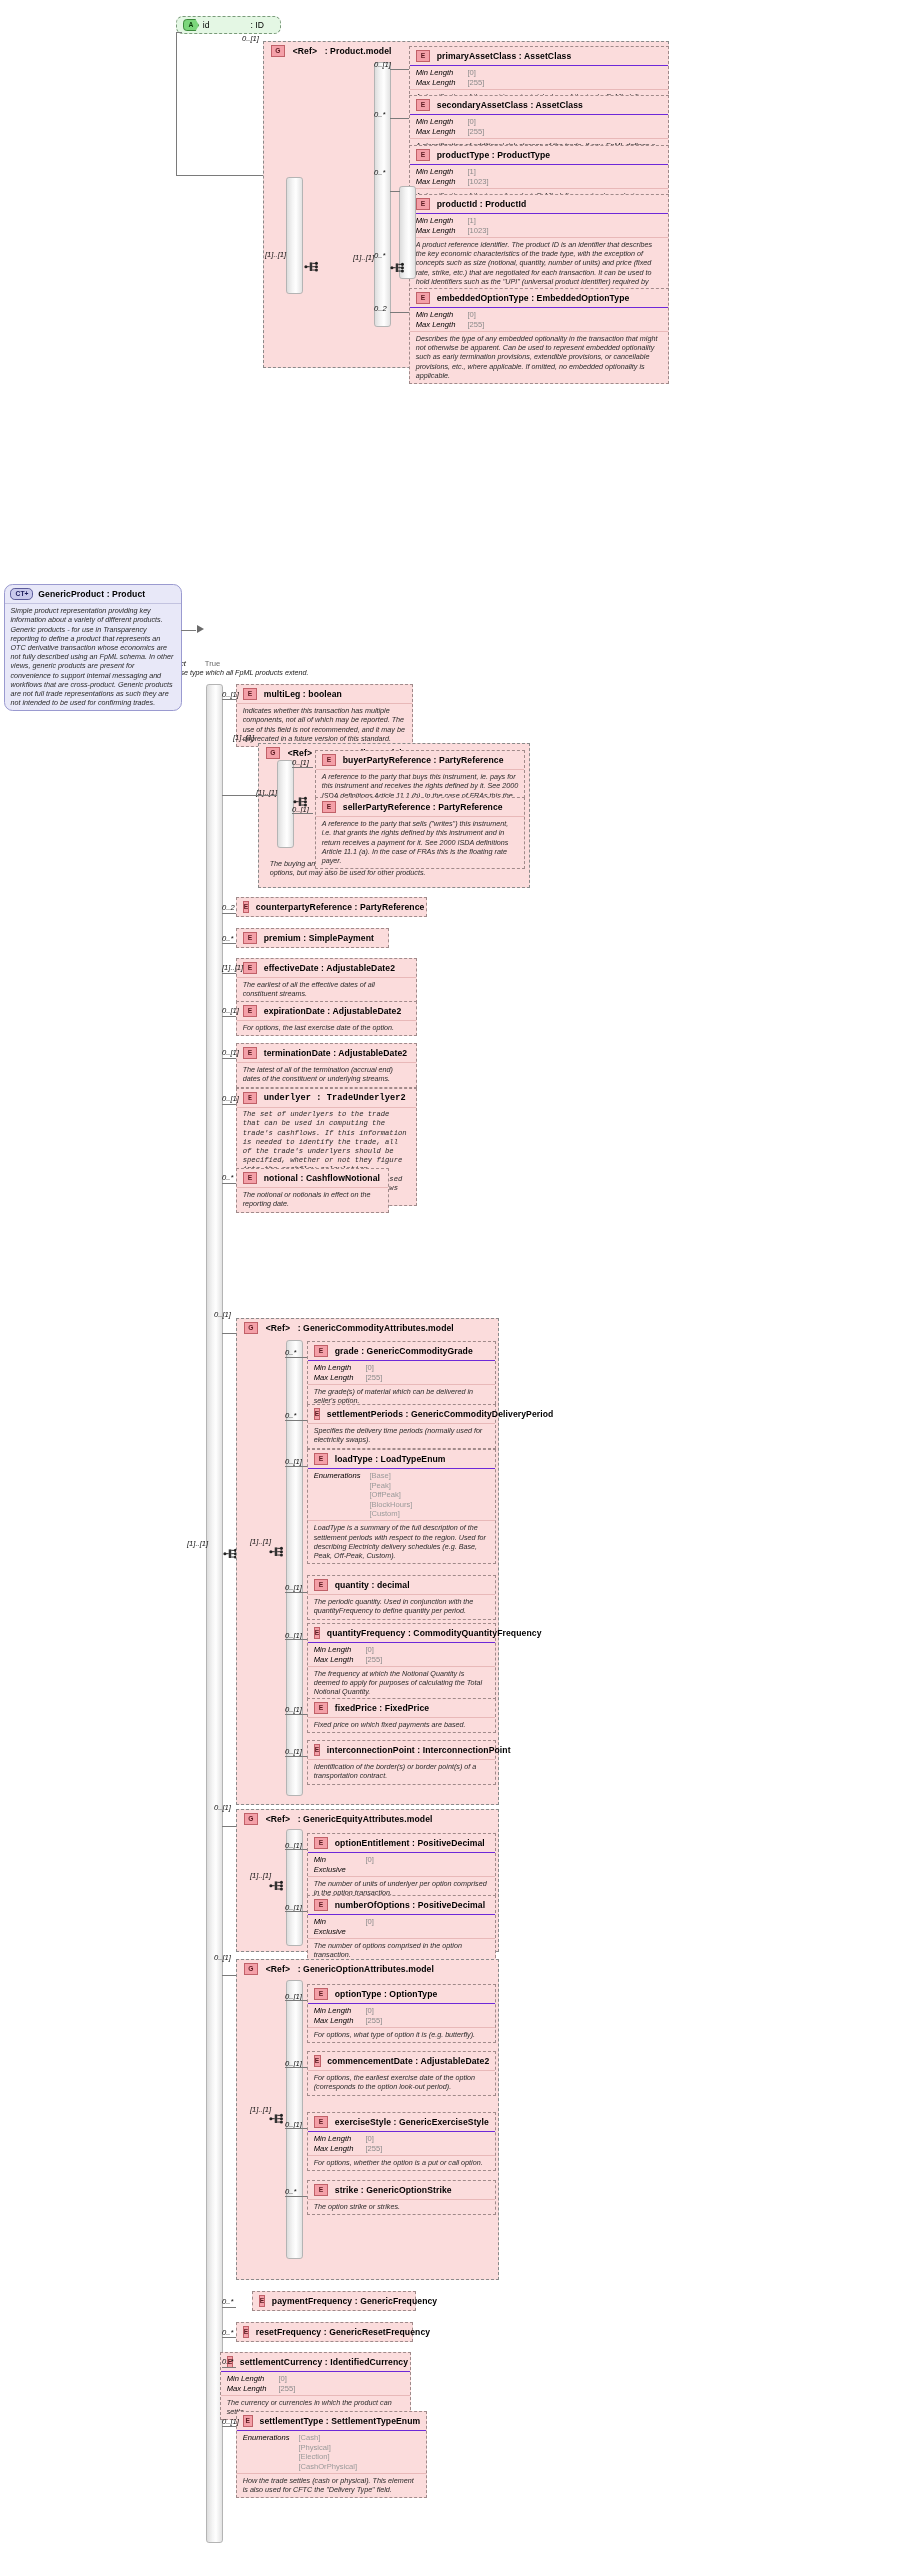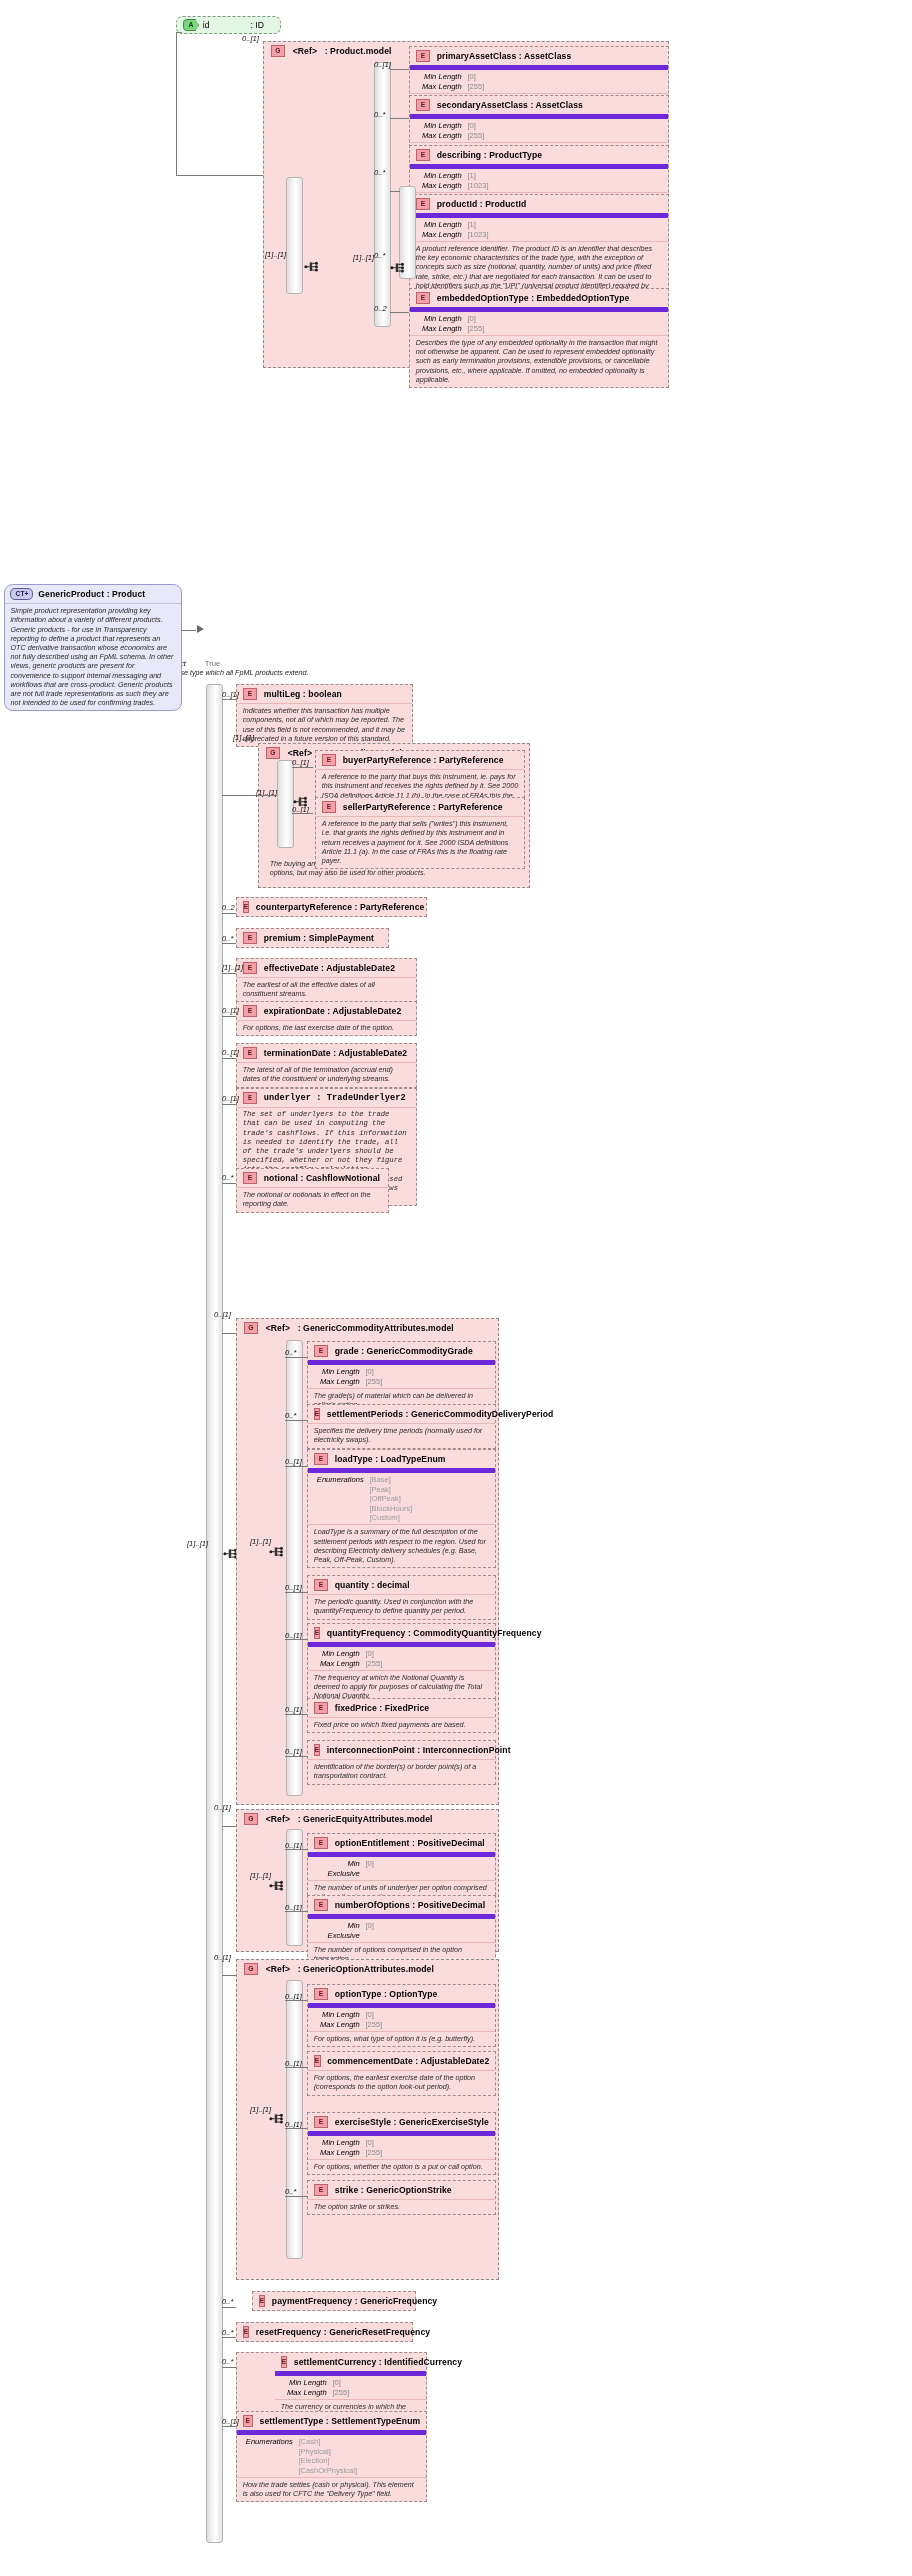--- a/index.html
+++ b/index.html
@@ -23,21 +23,21 @@
   .attr-box{border:1px dashed #7a9a7a;background:#e4f7e4;border-radius:6.7px 6.7px 6.7px 6.7px;}
   .attr-row{display:flex;align-items:center;gap:3.8px;padding:1.9px 5.7px;}
   .attr-name{font-size:8.6px;}
   .attr-type{font-size:8.6px;}
 
   .grp-box{border:1px dashed #8a8a8a;background:#fbdcdc;}
   .grp-hdr{display:flex;align-items:center;gap:7.6px;padding:2.9px 6.7px;}
 
   .el-box{border:1px dashed #a08a8a;background:#fbdcdc;}
   .el-hdr{display:flex;align-items:center;gap:6.7px;padding:2.9px 5.7px;}
-  .el-sep{border-top:5px solid #6d28d9;text-align:right;}
+  .el-sep{border-top:1px solid #6d28d9;}
   .facets{padding:1.9px 5.7px 1.9px 5.7px;font-size:7.6px;}
   .facet-line{display:flex;gap:5.7px;line-height:1.25;}
   .facet-key{font-style:italic;width:46px;flex:0 0 46px;}
   .facet-val{color:#8a8a8a;}
   .descr{padding:1.9px 5.7px 2.9px 5.7px;font-size:7.2px;font-style:italic;color:#2a2a2a;line-height:1.28;}
   .descr-sep{border-top:1px solid #e8b8b8;}
 
   .callout{border:1px solid #9a9ad0;background:#e8e8f8;border-radius:8.6px;}
   .callout .descr{font-size:7.2px;}
 
@@ -118,21 +118,21 @@
           <span class="facet-key">Max Length</span>
           <span class="facet-val">[255]</span>
         </div>
       </div>
       <div class="descr descr-sep">A classification of additional risk classes of the trade, if any. FpML defines a simple asset class categorization using a coding scheme.</div>
     </div>
     <div class="card" style="left: 374px; top: 110px;">0..*</div>
     <div class="el-box abs" style="left: 409px; top: 145px; width: 260px;">
       <div class="el-hdr">
         <span class="badge badge-e">E</span>
-        <span class="node-title">describing : ProductType</span>
+        <span class="node-title">productType : ProductType</span>
       </div>
       <div class="facets el-sep">
         <div class="facet-line">
           <span class="facet-key">Min Length</span>
           <span class="facet-val">[1]</span>
         </div>
         <div class="facet-line">
           <span class="facet-key">Max Length</span>
           <span class="facet-val">[1023]</span>
         </div>
@@ -607,21 +607,21 @@
     <div class="card" style="left: 222px; top: 2297px;">0..*</div>
     <div class="hl" style="left: 222px; top: 2307px; width: 14.3px;"></div>
     <div class="el-box abs" style="left: 236px; top: 2322px; width: 177px;">
       <div class="el-hdr">
         <span class="badge badge-e">E</span>
         <span class="node-title">resetFrequency : GenericResetFrequency</span>
       </div>
     </div>
     <div class="card" style="left: 222px; top: 2328px;">0..*</div>
     <div class="hl" style="left: 222px; top: 2337px; width: 14.3px;"></div>
-    <div class="el-box abs" style="left: 236px; top: 2352px; width: 191px; padding-left: 38px;">
+    <div class="el-box abs" style="left: 220px; top: 2352px; width: 191px;">
       <div class="el-hdr">
         <span class="badge badge-e">E</span>
         <span class="node-title">settlementCurrency : IdentifiedCurrency</span>
       </div>
       <div class="facets el-sep">
         <div class="facet-line">
           <span class="facet-key">Min Length</span>
           <span class="facet-val">[0]</span>
         </div>
         <div class="facet-line">

